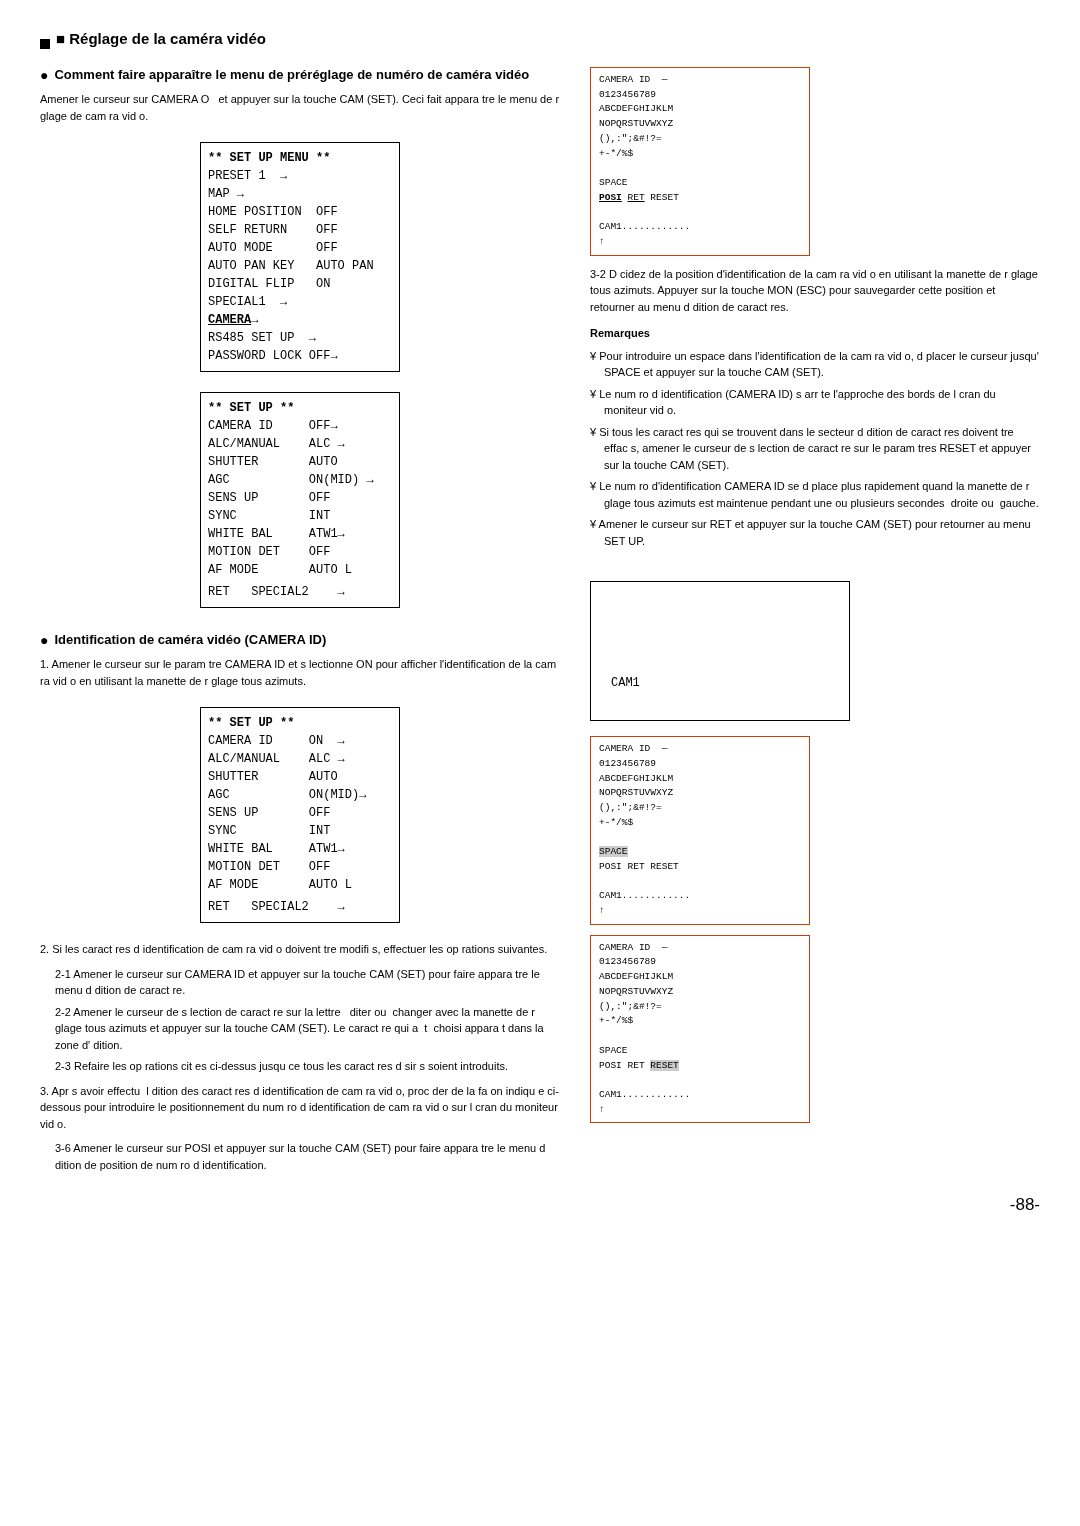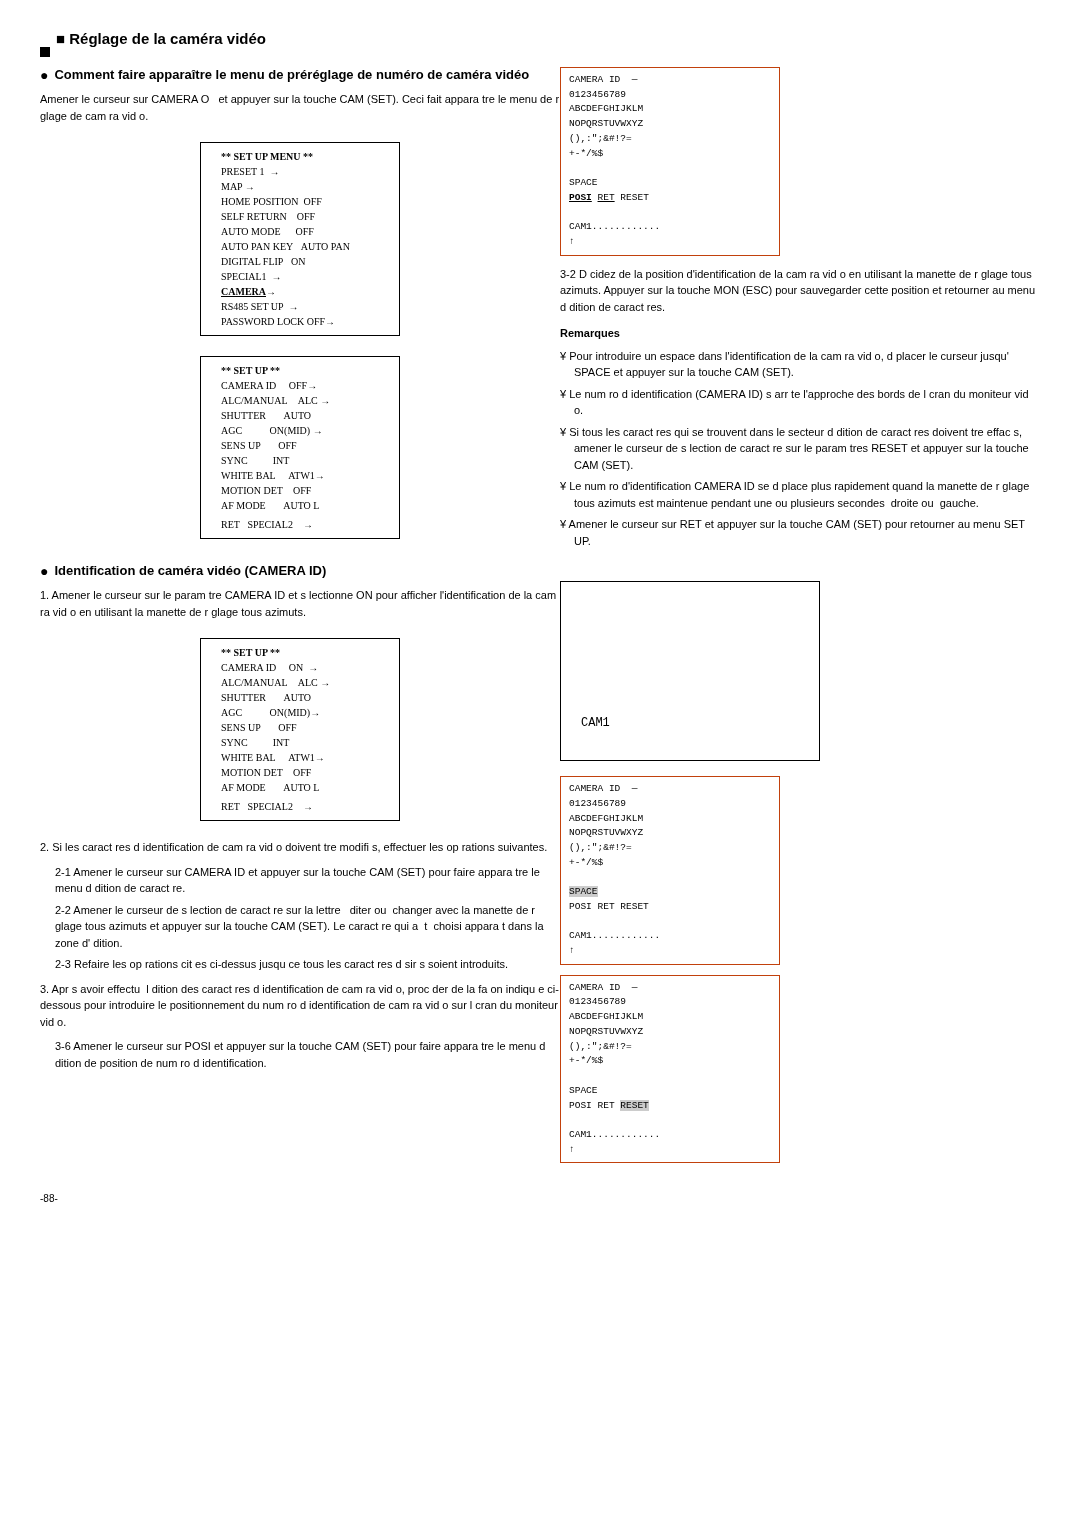--- a/index.html
+++ b/index.html
@@ -24,64 +24,65 @@
       display: flex;
       align-items: flex-start;
       gap: 6px;
     }
     h2.section-title::before {
       content: '●';
       font-size: 14px;
     }
     .page-layout {
       display: flex;
+      gap: 30px;
     }
     .left-col {
       width: 520px;
       flex-shrink: 0;
     }
     .right-col {
       flex: 1;
     }
     .black-square {
       display: inline-block;
       width: 10px;
       height: 10px;
       background: #000;
       margin-right: 6px;
       vertical-align: middle;
       flex-shrink: 0;
     }
     .title-row {
       display: flex;
-      align-items: flex-end;
+      align-items: center;
       margin-bottom: 10px;
     }
     p {
       margin-bottom: 8px;
       line-height: 1.5;
     }
     .menu-box {
       border: 1px solid #000;
-      padding: 6px 20px;
+      padding: 6px 7px;
       margin: 10px auto;
-      font-size: 10px;
-      font-family: Liberation Serif, serif;
+      font-size: 12px;
+      font-family: Liberation Mono, monospace;
       display: inline-block;
       min-width: 200px;
       line-height: 1.5;
     }
     .menu-box-center {
       display: flex;
       justify-content: center;
     }
     .cam-display-box {
       border: 1px solid #000;
       width: 260px;
-      height: 180px;
+      height: 140px;
       display: flex;
       align-items: center;
       justify-content: center;
       margin: 15px 0;
       background: #fff;
       position: relative;
     }
     .cam-display-text {
       font-size: 12px;
       font-family: 'Courier New', monospace;
@@ -100,21 +101,21 @@
     }
     .bold-underline { font-weight: bold; text-decoration: underline; }
     .bold { font-weight: bold; }
     ul.remarks { list-style: none; padding-left: 0; }
     ul.remarks li { padding-left: 14px; text-indent: -14px; margin-bottom: 5px; line-height: 1.5; }
     ul.remarks li::before { content: '¥ '; }
     .numbered-list { padding-left: 0; list-style: none; }
     .numbered-list > li { margin-bottom: 8px; line-height: 1.5; }
     .sub-list { padding-left: 15px; list-style: none; }
     .sub-list li { margin-bottom: 5px; line-height: 1.5; }
-    .page-number { text-align: left; margin-top: 20px; font-size: 10px; }
+    .page-number { text-align: right; margin-top: 14px; font-size: 17px; }
     .highlight-box { background: #ccc; display: inline; }
     .right-panels {
       display: flex;
       flex-direction: column;
       gap: 0px;
     }
   </style>
 </head>
 <body>
 

